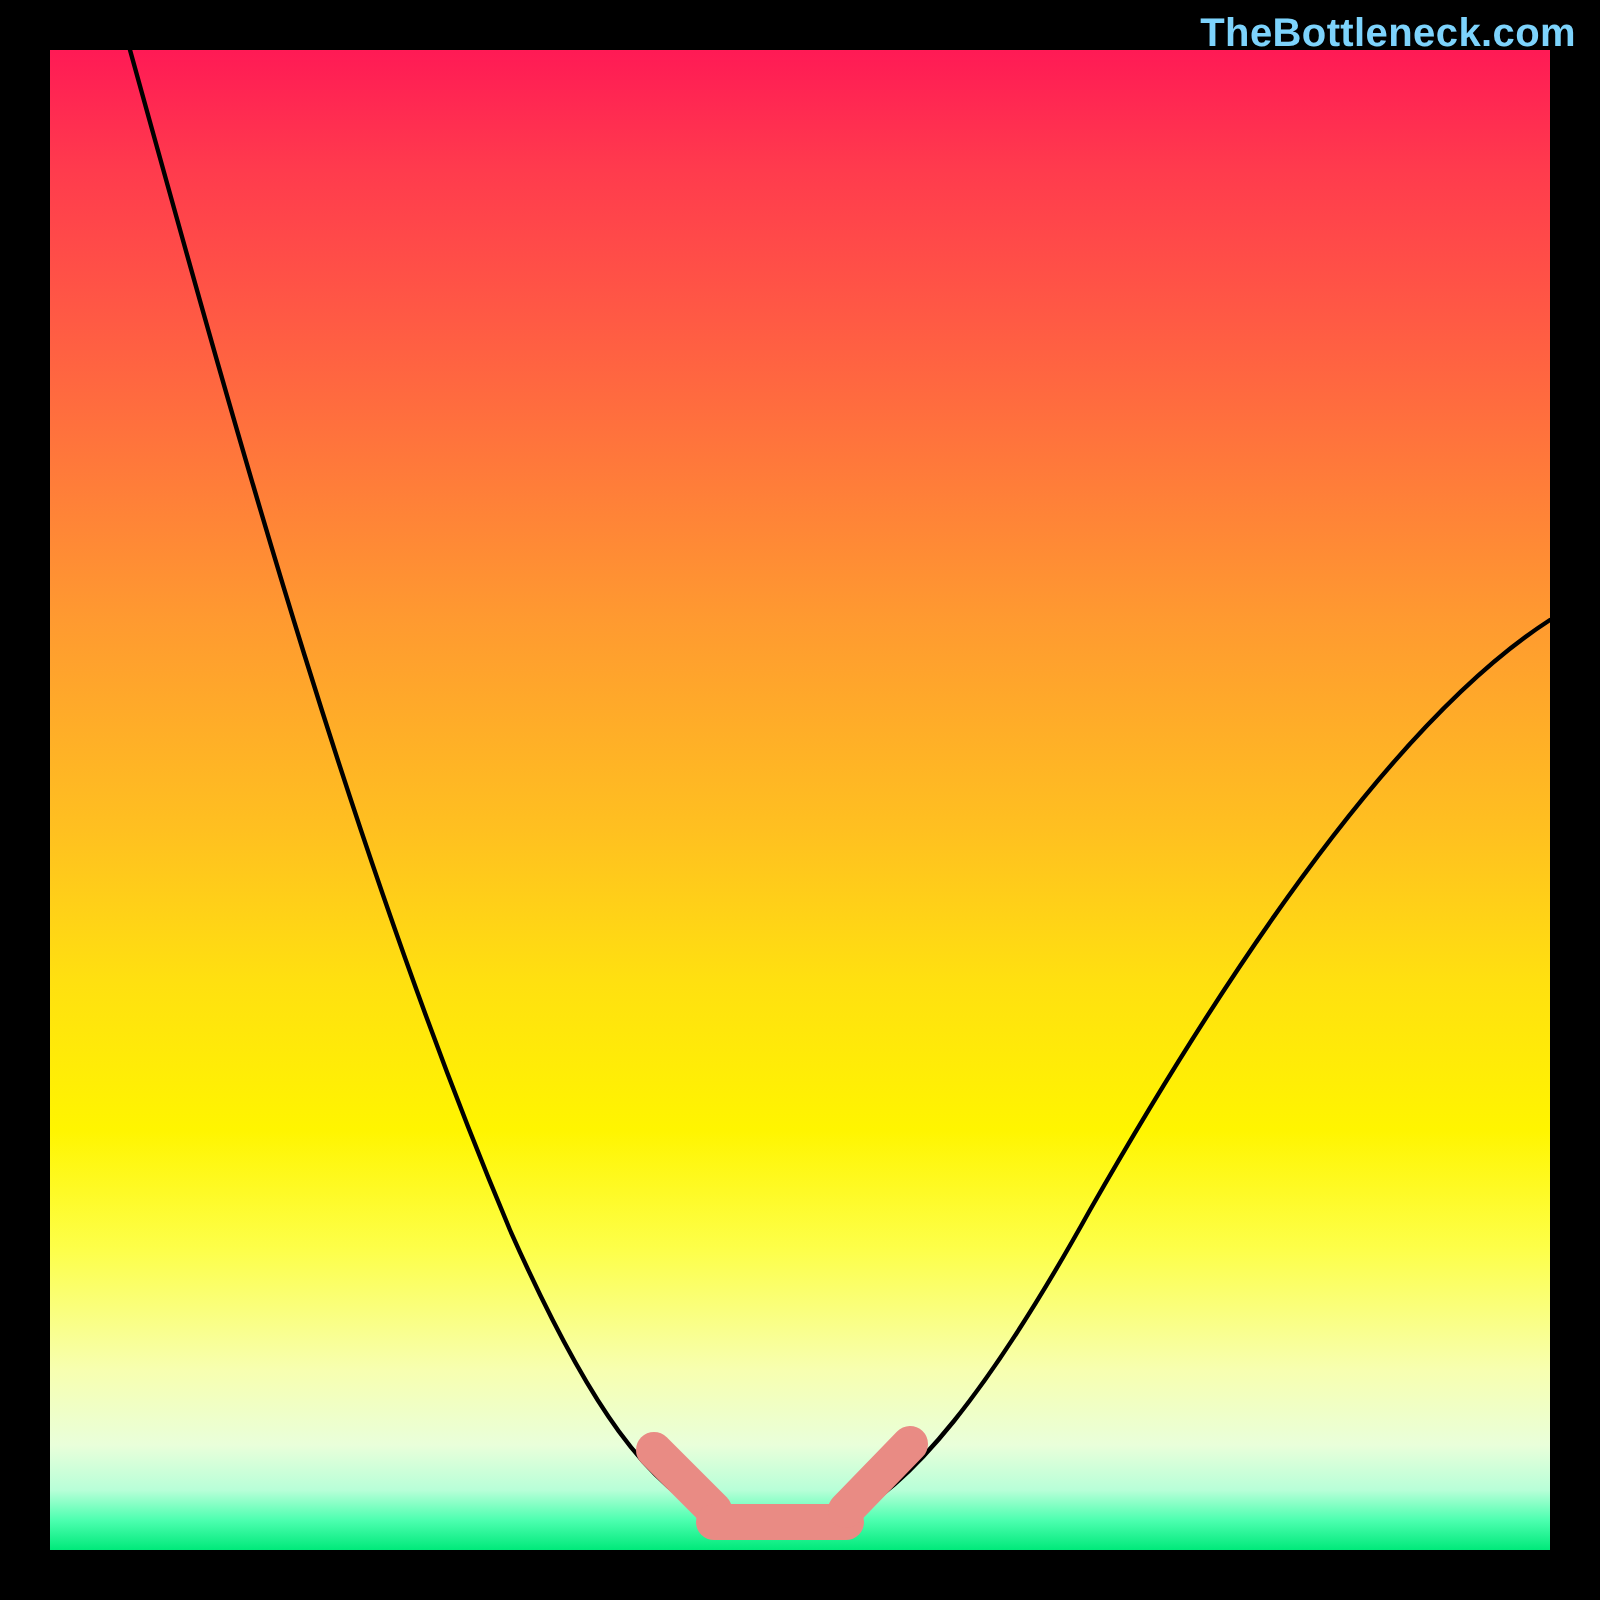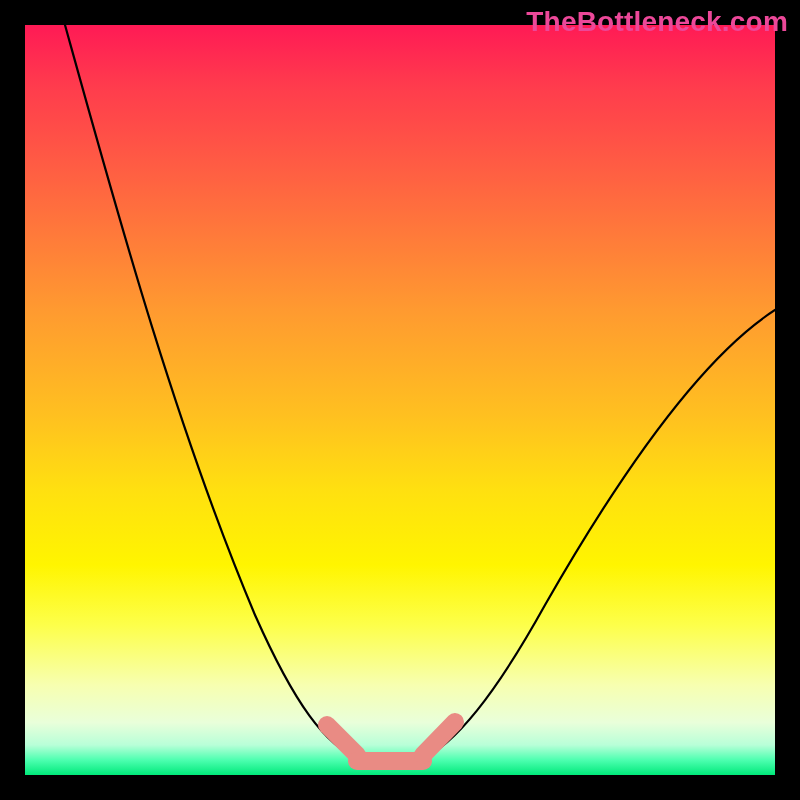--- a/index.html
+++ b/index.html
@@ -69,22 +69,22 @@
     fill: none;
     stroke: #e98b84;
     stroke-width: 18;
     stroke-linecap: round;
     stroke-linejoin: round;
   }
   .watermark {
     position: absolute;
     top: 6px;
     right: 12px;
-    color: #ec4899;
-    font-size: 28px;
+    color: #7dd3fc;
+    font-size: 20px;
     font-weight: 600;
     letter-spacing: 0.2px;
   }
 </style>
 </head>
 <body>
 
 <div class="frame">
 
   <div class="plot-area">

